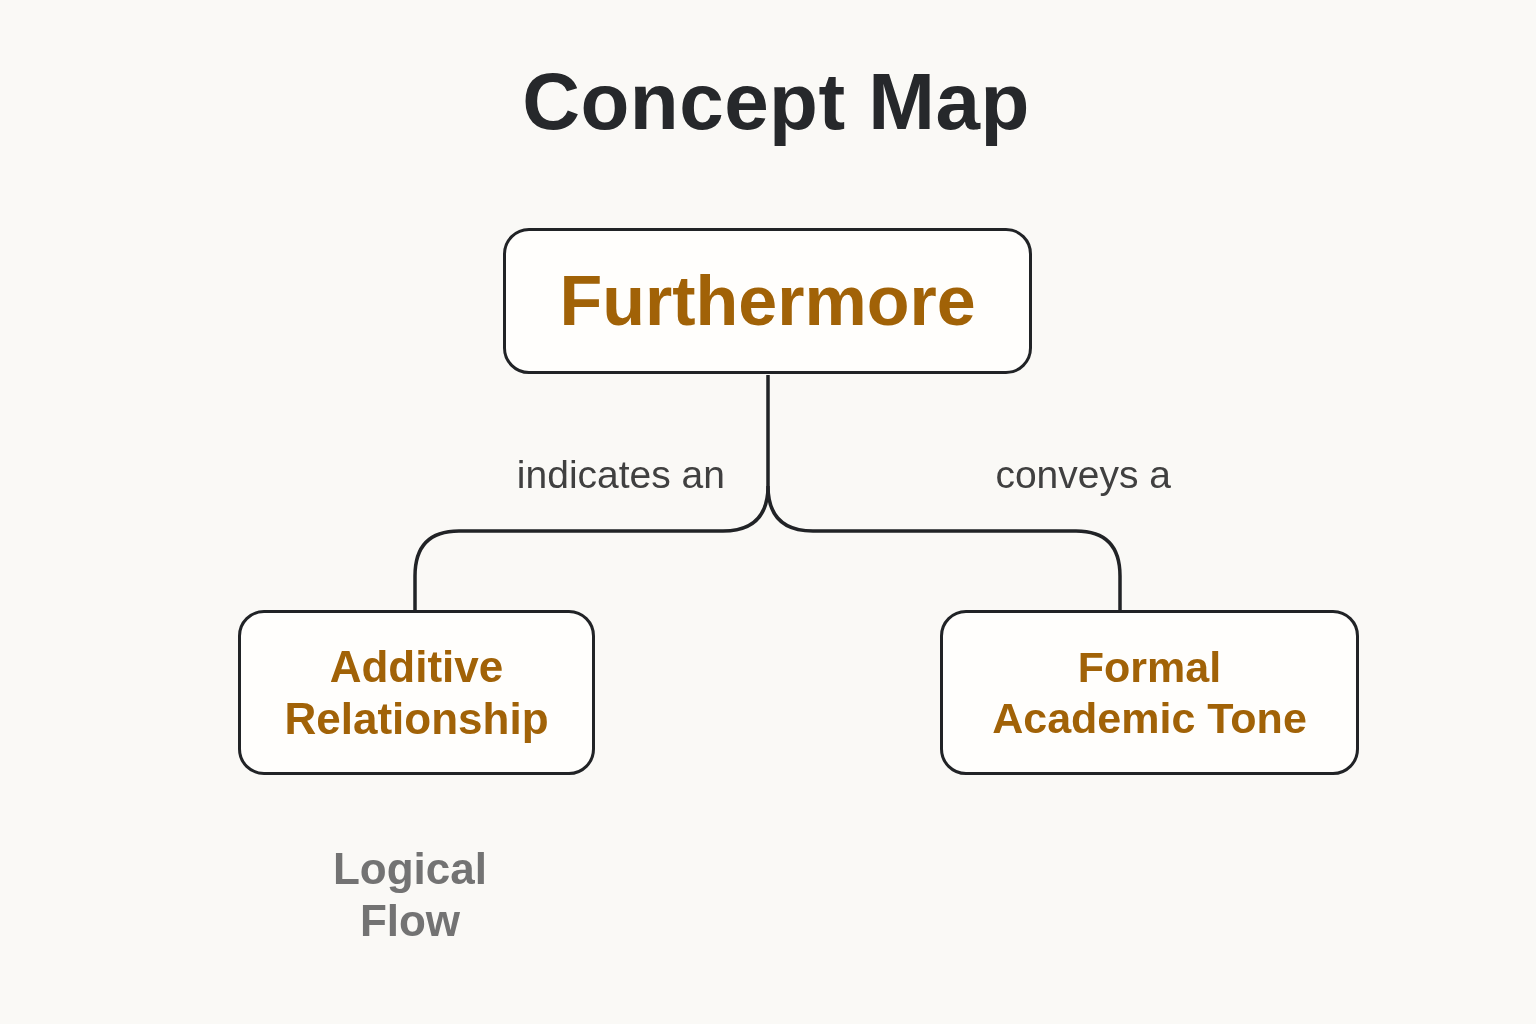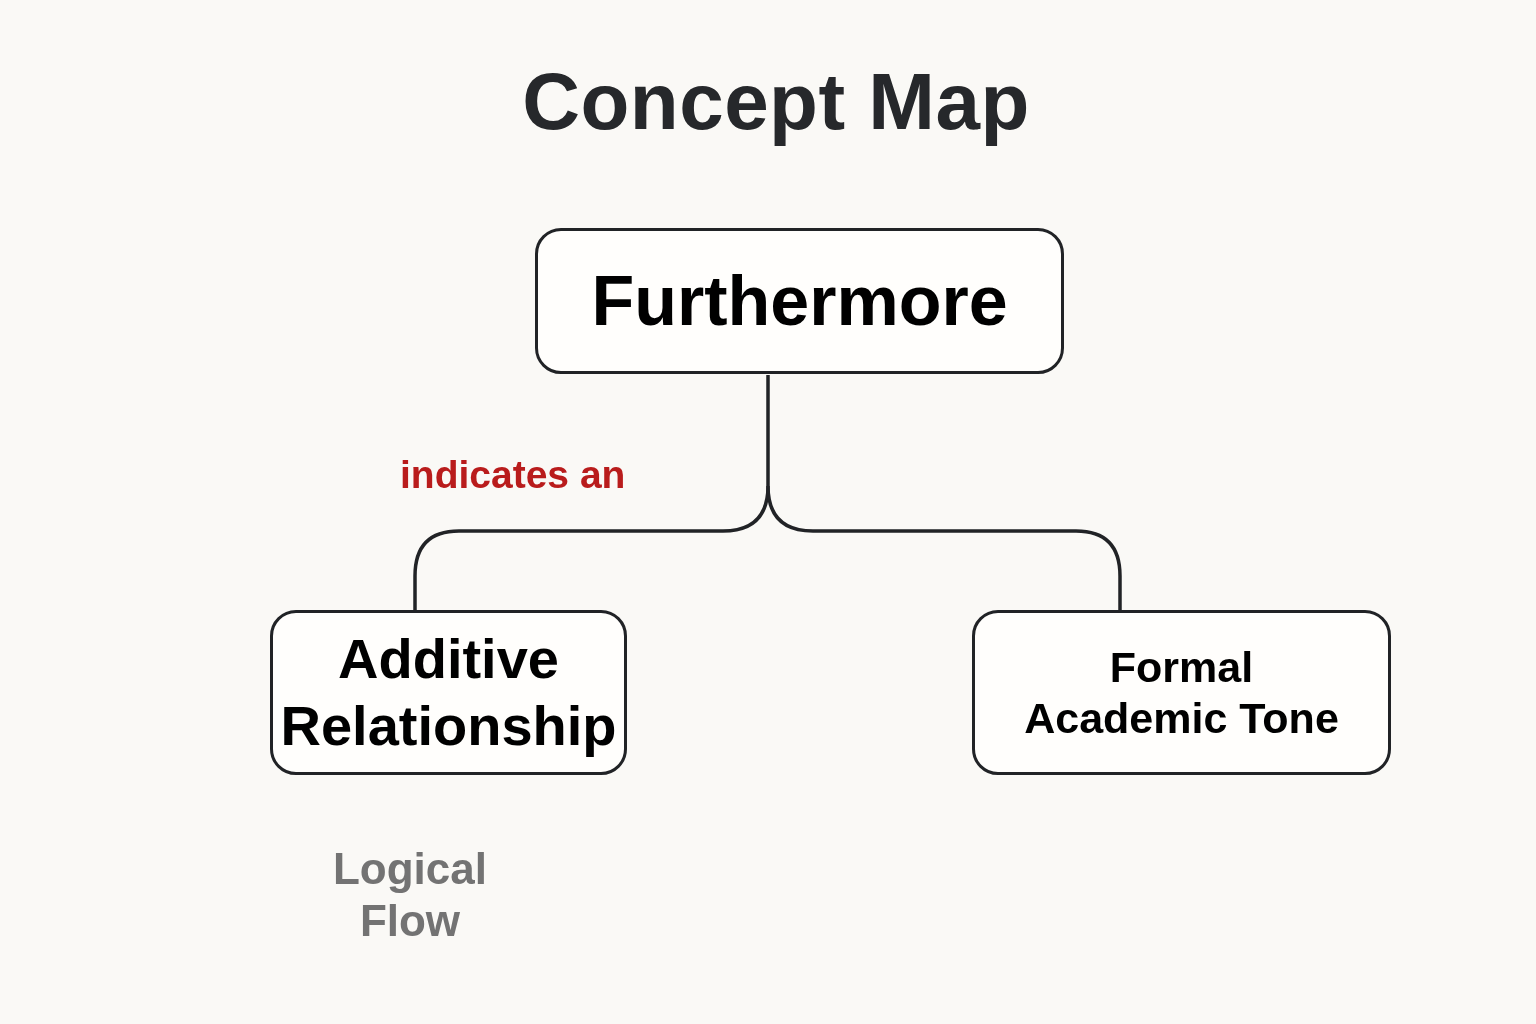--- a/index.html
+++ b/index.html
@@ -43,56 +43,55 @@
   .node {
     position: absolute;
     box-sizing: border-box;
     background: #fffefc;
     border: 3.5px solid #212326;
     border-radius: 26px;
     display: flex;
     align-items: center;
     justify-content: center;
     text-align: center;
-    color: #000000;
+    color: #a16207;
     font-weight: 700;
-    margin-left: 32px;
   }
   .node-root {
     left: 503px;
     top: 228px;
     width: 529px;
     height: 146px;
     font-size: 70px;
   }
   .node-left {
     left: 238px;
     top: 610px;
     width: 357px;
     height: 165px;
-    font-size: 56px;
+    font-size: 44px;
     line-height: 1.18;
   }
   .node-right {
     left: 940px;
     top: 610px;
     width: 419px;
     height: 165px;
     font-size: 43px;
     line-height: 1.18;
   }
   .multiline {
     white-space: pre-line;
   }
   .edge-label {
     position: absolute;
-    text-align: left;
+    text-align: right;
     font-size: 39px;
-    font-weight: 700;
-    color: #b91c1c;
+    font-weight: 400;
+    color: #404040;
   }
   .edge-label-left {
     left: 400px;
     top: 453px;
     width: 325px;
   }
   .edge-label-right {
     left: 846px;
     top: 453px;
     width: 325px;
@@ -125,20 +124,21 @@
     <path d="M 768 375 L 768 486 Q 768 531 723 531 L 459 531 Q 415 531 415 576 L 415 610"></path>
     <path d="M 768 486 Q 768 531 813 531 L 1076 531 Q 1120 531 1120 576 L 1120 610"></path>
   </svg>
 
   <div class="node node-root">
     <span class="multiline">Furthermore</span>
   </div>
 
   <div class="edge-label edge-label-left">indicates an</div>
 
+  <div class="edge-label edge-label-right">conveys a</div>
 
   <div class="node node-left">
     <span class="multiline">Additive
 Relationship</span>
   </div>
 
 
   <div class="node node-right">
     <span class="multiline">Formal
 Academic Tone</span>

